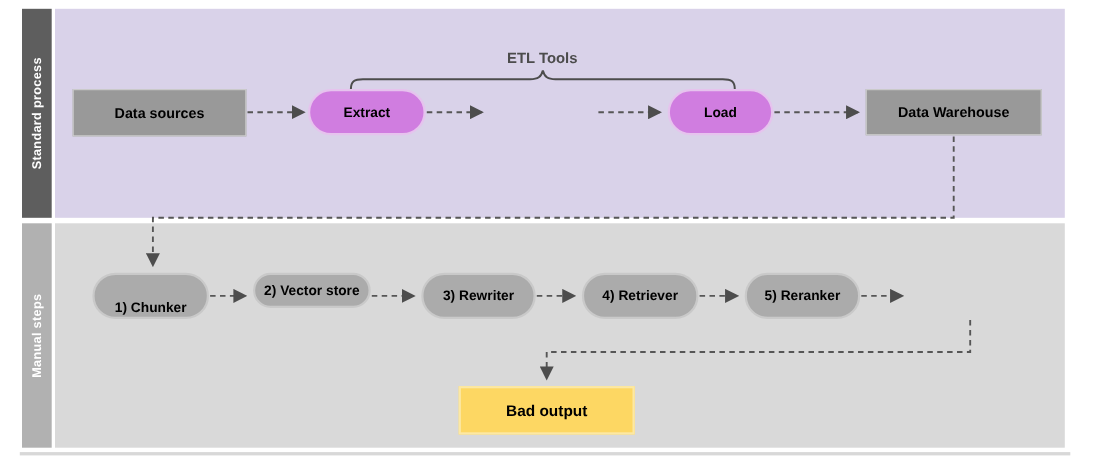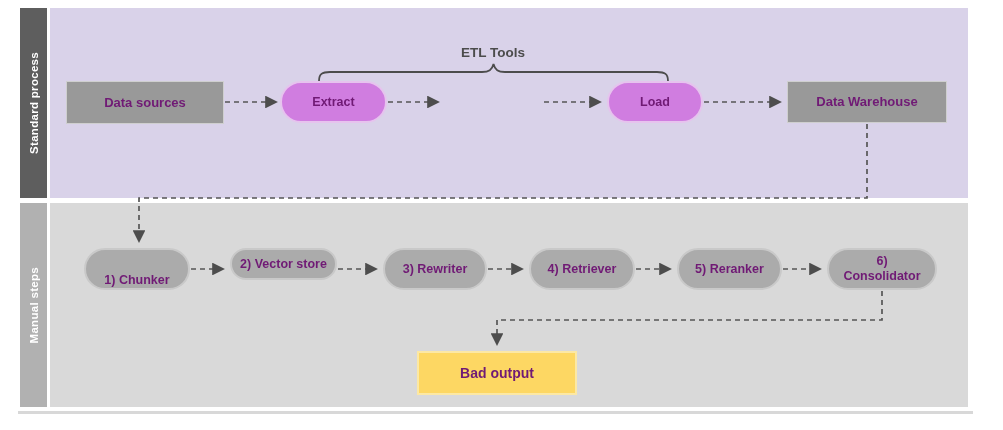--- a/index.html
+++ b/index.html
@@ -41,21 +41,21 @@
     letter-spacing: 0.3px;
     white-space: nowrap;
   }
   .node {
     position: absolute;
     box-sizing: border-box;
     display: flex;
     align-items: center;
     justify-content: center;
     text-align: center;
-    color: #701a75;
+    color: #000000;
     font-weight: bold;
     font-size: 12.5px;
     line-height: 1.2;
     padding: 0 8px;
   }
   .gray-box {
     background: #999999;
     border: 1.5px solid #cfcfcf;
     font-size: 13px;
   }
@@ -173,23 +173,20 @@
   </div>
   <div id="n-rewriter" class="node gray-pill">
     <span>3) Rewriter</span>
   </div>
   <div id="n-retriever" class="node gray-pill">
     <span>4) Retriever</span>
   </div>
   <div id="n-reranker" class="node gray-pill">
     <span>5) Reranker</span>
   </div>
-  <div id="n-consolidator" class="node gray-pill">
-    <span>6) Consolidator</span>
-  </div>
 
   <div id="n-bad-output" class="node yellow-box">
     <span>Bad output</span>
   </div>
 
   <div class="bottom-rule"></div>
 
 </div>
 
 </body></html>

